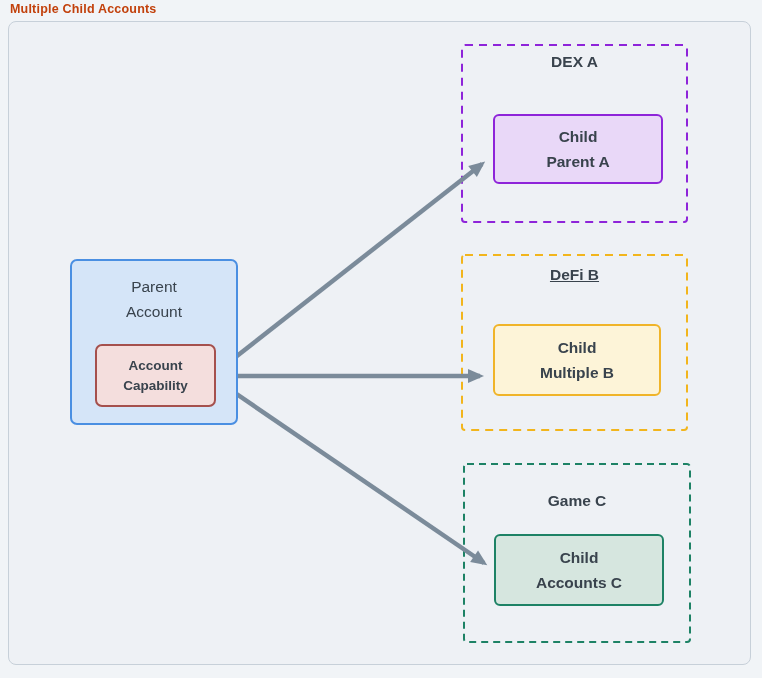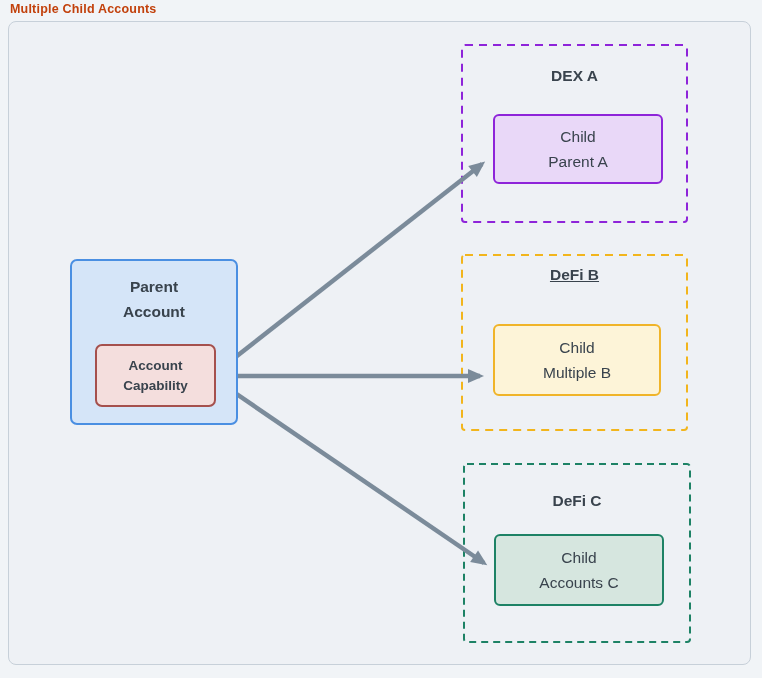--- a/index.html
+++ b/index.html
@@ -51,21 +51,21 @@
     height: 166px;
     background: #d5e5f8;
     border: 2px solid #4a8fe2;
     border-radius: 7px;
     box-sizing: border-box;
   }
   .parent-label {
     margin-top: 13px;
     text-align: center;
     font-size: 15.5px;
-    font-weight: 700;
+    font-weight: 400;
     line-height: 25px;
     color: #39434d;
   }
   .capability-node {
     position: absolute;
     left: 23px;
     top: 83px;
     width: 121px;
     height: 63px;
     background: #f4dedd;
@@ -89,34 +89,34 @@
   }
   .group-a { left: 452px; top: 22px;  width: 227px; height: 179px; }
   .group-b { left: 452px; top: 232px; width: 227px; height: 177px; }
   .group-c { left: 454px; top: 441px; width: 228px; height: 180px; }
   .group-label {
     text-align: center;
     font-size: 15.5px;
     font-weight: 600;
     color: #39434d;
   }
-  .group-a .group-label { margin-top: 23px; }
+  .group-a .group-label { margin-top: 9px; }
   .group-b .group-label { margin-top: 12px; text-decoration: underline; }
   .group-c .group-label { margin-top: 29px; }
   
   .child-node {
     position: absolute;
     box-sizing: border-box;
     border-radius: 6px;
     display: flex;
     flex-direction: column;
     align-items: center;
     justify-content: center;
     font-size: 15.5px;
-    font-weight: 400;
+    font-weight: 700;
     line-height: 25px;
     color: #39434d;
     text-align: center;
   }
   .child-a {
     left: 32px; top: 70px; width: 170px; height: 70px;
     background: #e9d8f8;
     border: 2px solid #8e24d9;
   }
   .child-b {
@@ -177,21 +177,21 @@
 
     <div class="group group-b">
       <div class="group-label">DeFi B</div>
       <div class="child-node child-b line-block">
         <span>Child</span>
         <span>Multiple B</span>
       </div>
     </div>
 
     <div class="group group-c">
-      <div class="group-label">DeFi C</div>
+      <div class="group-label">Game C</div>
       <div class="child-node child-c line-block">
         <span>Child</span>
         <span>Accounts C</span>
       </div>
     </div>
 
   </div>
 </div>
 
 </body></html>

